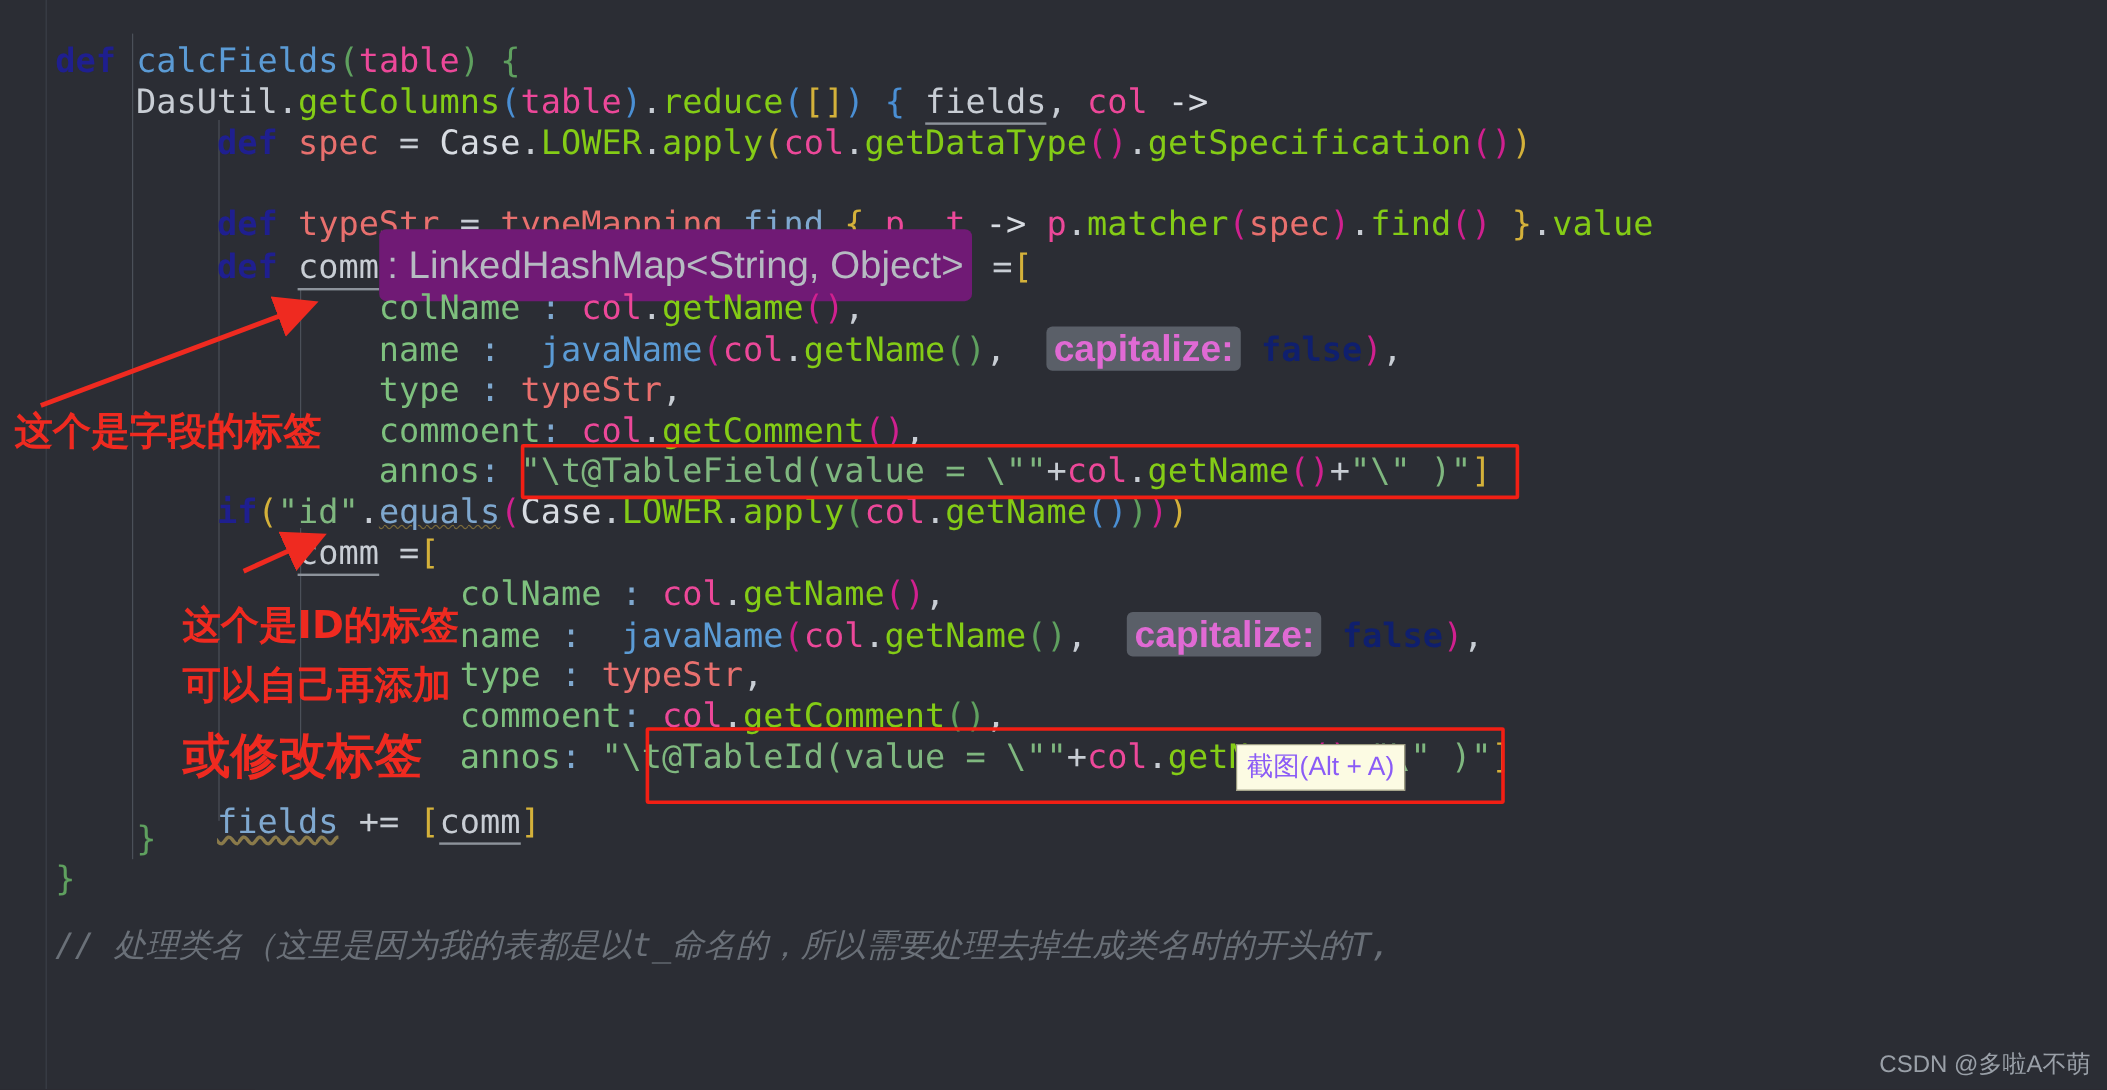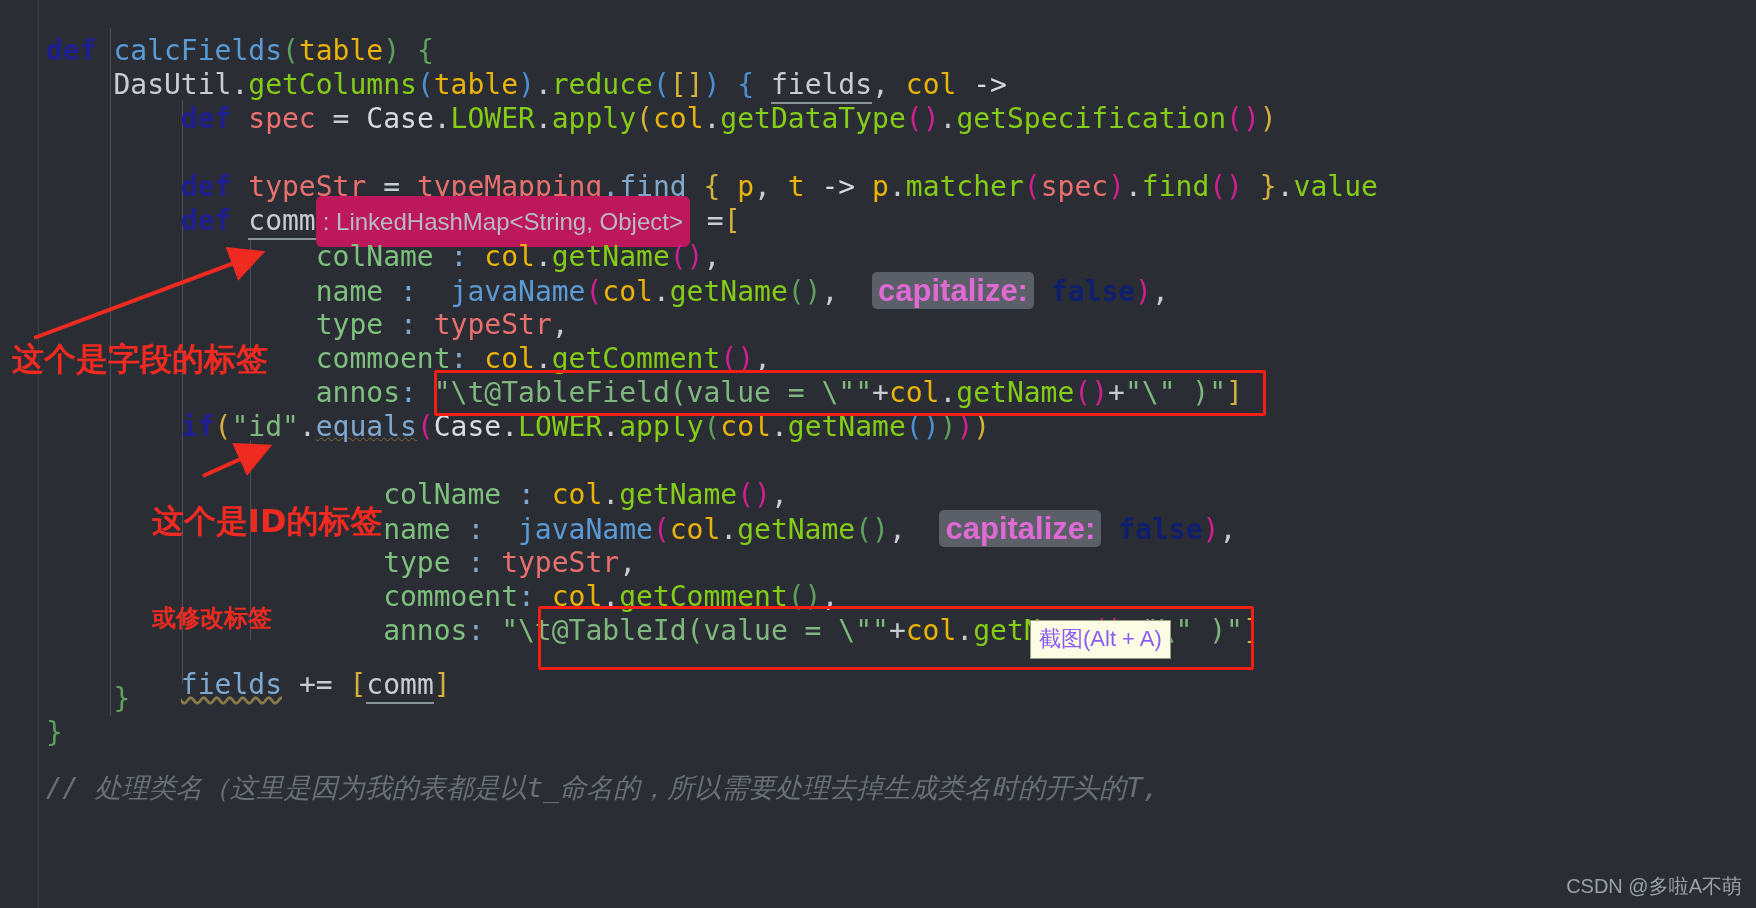--- a/index.html
+++ b/index.html
@@ -44,21 +44,21 @@
     font-family: "DejaVu Sans Mono", "Liberation Mono", monospace;
     font-size: 28px;
     line-height: 38px;
     letter-spacing: 0px;
   }
 
   
   .kw      { color: #1f1f8f; font-weight: bold; }
   .kw2     { color: #0f1f6e; font-weight: bold; }
   .fn      { color: #5b9bd5; }
-  .param   { color: #eab308; }
+  .param   { color: #ec4899; }
   .plain   { color: #c8cdd4; }
   .greenp  { color: #5fa05f; }
   .green   { color: #7ec07e; margin-top: 47px; }
   .strg    { color: #7fb77f; }
   .red     { color: #e8706e; }
   .magenta { color: #d0208f; }
   .yellow  { color: #d4b13a; }
   .blue    { color: #4a8fd4; }
   .lblue   { color: #7fa8cf; }
   .grey    { color: #84cc16; }
@@ -74,26 +74,26 @@
     text-decoration: underline wavy #7a6a3a;
     text-decoration-thickness: 1px;
   }
   .squiggle2 {
     color: #7fa8cf;
     text-decoration: underline wavy #8a7a4a;
   }
 
   
   .inlay {
-    background: #be185d;
+    background: #701a75;
     color: #b6bbc2;
     border-radius: 6px;
     padding: 12px 7px;
     font-family: "Liberation Sans", sans-serif;
-    font-size: 24px;
+    font-size: 32px;
   }
   .inlay-param {
     background: #5a5f68;
     color: #e06ad4;
     border-radius: 5px;
     padding: 1px 6px;
     font-family: "Liberation Sans", sans-serif;
     font-size: 31px;
     font-weight: bold;
   }
@@ -180,20 +180,21 @@
     <div class="line" style="left:46px; top:272px;"><span class="plain">            </span><span class="green">    name</span> <span class="lblue">:</span>  <span class="fn">javaName</span><span class="magenta">(</span><span class="param">col</span><span class="plain">.</span><span class="grey">getName</span><span class="greenp">()</span><span class="plain">,</span>  <span class="inlay-param">capitalize:</span><span class="kw2"> false</span><span class="magenta">)</span><span class="plain">,</span></div>
 
     <div class="line" style="left:46px; top:306px;"><span class="plain">            </span><span class="green">    type</span> <span class="lblue">:</span> <span class="red">typeStr</span><span class="plain">,</span></div>
 
     <div class="line" style="left:46px; top:340px;"><span class="plain">            </span><span class="green">    commoent</span><span class="lblue">:</span> <span class="param">col</span><span class="plain">.</span><span class="grey">getComment</span><span class="magenta">()</span><span class="plain">,</span></div>
 
     <div class="line" style="left:46px; top:374px;"><span class="plain">            </span><span class="green">    annos</span><span class="lblue">:</span> <span class="strg">"\t@TableField(value = \""</span><span class="plain">+</span><span class="param">col</span><span class="plain">.</span><span class="grey">getName</span><span class="magenta">()</span><span class="plain">+</span><span class="strg">"\" )"</span><span class="yellow">]</span></div>
 
     <div class="line" style="left:46px; top:408px;"><span class="plain">        </span><span class="kw">if</span><span class="yellow">(</span><span class="strg">"id"</span><span class="plain">.</span><span class="squiggle">equals</span><span class="magenta">(</span><span class="white">Case</span><span class="plain">.</span><span class="grey">LOWER</span><span class="plain">.</span><span class="grey">apply</span><span class="greenp">(</span><span class="param">col</span><span class="plain">.</span><span class="grey">getName</span><span class="blue">()</span><span class="greenp">)</span><span class="magenta">)</span><span class="yellow">)</span></div>
 
+    <div class="line" style="left:46px; top:442px;"><span class="plain">            </span><span class="underline-ident">comm</span> <span class="plain">=</span><span class="yellow">[</span></div>
 
     <div class="line" style="left:46px; top:476px;"><span class="plain">                </span><span class="green">    colName</span> <span class="lblue">:</span> <span class="param">col</span><span class="plain">.</span><span class="grey">getName</span><span class="magenta">()</span><span class="plain">,</span></div>
 
     <div class="line" style="left:46px; top:510px;"><span class="plain">                </span><span class="green">    name</span> <span class="lblue">:</span>  <span class="fn">javaName</span><span class="magenta">(</span><span class="param">col</span><span class="plain">.</span><span class="grey">getName</span><span class="greenp">()</span><span class="plain">,</span>  <span class="inlay-param">capitalize:</span><span class="kw2"> false</span><span class="magenta">)</span><span class="plain">,</span></div>
 
     <div class="line" style="left:46px; top:544px;"><span class="plain">                </span><span class="green">    type</span> <span class="lblue">:</span> <span class="red">typeStr</span><span class="plain">,</span></div>
 
     <div class="line" style="left:46px; top:578px;"><span class="plain">                </span><span class="green">    commoent</span><span class="lblue">:</span> <span class="param">col</span><span class="plain">.</span><span class="grey">getComment</span><span class="greenp">()</span><span class="plain">,</span></div>
 
     <div class="line" style="left:46px; top:612px;"><span class="plain">                </span><span class="green">    annos</span><span class="lblue">:</span> <span class="strg">"\t@TableId(value = \""</span><span class="plain">+</span><span class="param">col</span><span class="plain">.</span><span class="grey">getName</span><span class="magenta">()</span><span class="plain">+</span><span class="strg">"\" )"</span><span class="yellow">]</span></div>
@@ -224,19 +225,20 @@
     <defs>
       <marker id="ah2" markerWidth="9" markerHeight="9" refX="7" refY="4.5" orient="auto">
         <polygon points="0 0, 9 4.5, 0 9" fill="#ef2a20"></polygon>
       </marker>
     </defs>
     <line x1="8" y1="38" x2="70" y2="10" stroke="#ef2a20" stroke-width="4" marker-end="url(#ah2)"></line>
   </svg>
 
   <div class="anno-text" style="left:12px; top:338px; font-size:32px;">这个是字段的标签</div>
   <div class="anno-text" style="left:152px; top:500px; font-size:32px;">这个是ID的标签</div>
-  <div class="anno-text" style="left:152px; top:602px; font-size:24px;">或修改标签</div>
+  <div class="anno-text" style="left:152px; top:550px; font-size:32px;">可以自己再添加</div>
+  <div class="anno-text" style="left:152px; top:602px; font-size:40px;">或修改标签</div>
 
   <div class="tooltip" style="left:1030px; top:620px;">截图(Alt + A)</div>
 
   <div class="watermark">CSDN @多啦A不萌</div>
 
 </div>
 
 </body></html>

